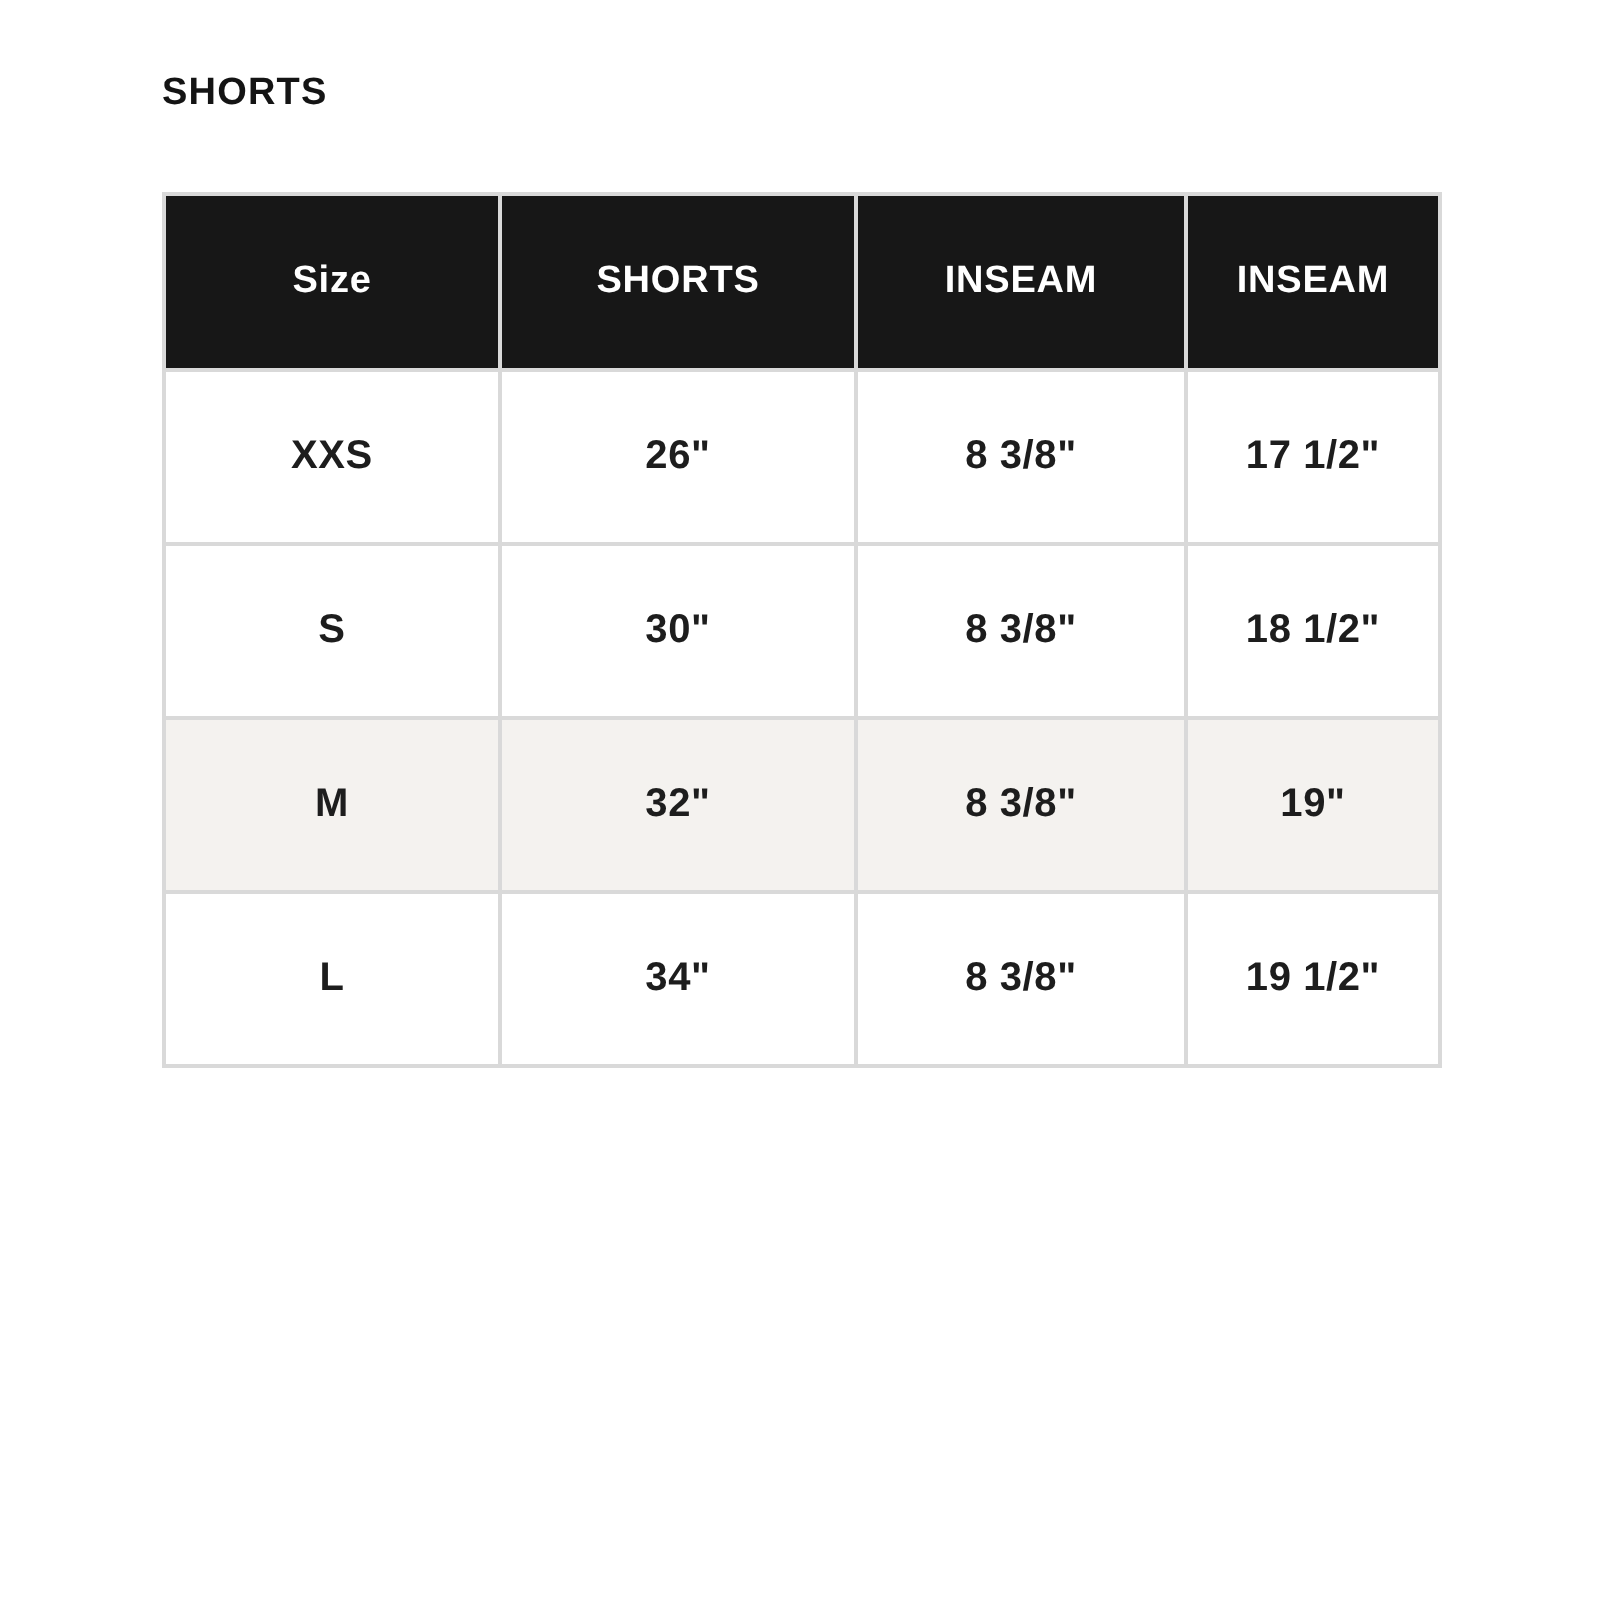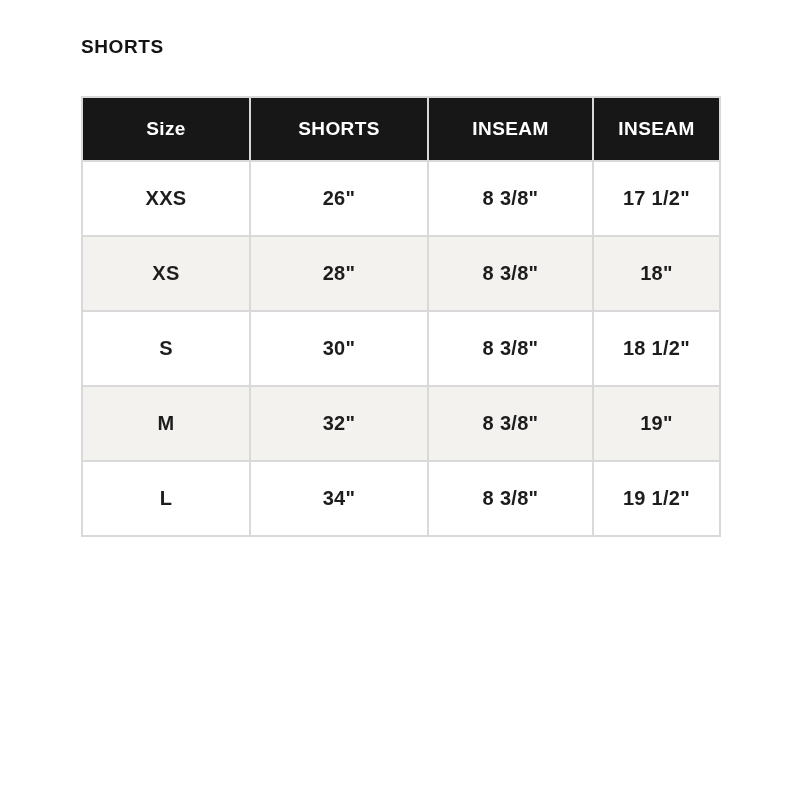--- a/index.html
+++ b/index.html
@@ -21,32 +21,32 @@
   }
   table.size-table {
     position: absolute;
     left: 81px;
     top: 96px;
     width: 638px;
     border-collapse: collapse;
     table-layout: fixed;
   }
   table.size-table th {
-    height: 64px;
+    height: 88px;
     background: #171717;
     color: #ffffff;
     font-size: 19px;
     font-weight: 700;
     letter-spacing: 0.4px;
     text-align: center;
     vertical-align: middle;
     border: 2px solid #d9d9d9;
   }
   table.size-table td {
-    height: 75px;
+    height: 87px;
     background: #ffffff;
     color: #1d1d1d;
     font-size: 20px;
     font-weight: 700;
     letter-spacing: 0.3px;
     text-align: center;
     vertical-align: middle;
     border: 2px solid #d9d9d9;
     margin-top: 16px;
   }
@@ -74,26 +74,20 @@
       <th>INSEAM</th>
     </tr>
   </thead>
   <tbody>
     <tr>
       <td>XXS</td>
       <td>26"</td>
       <td>8 3/8"</td>
       <td>17 1/2"</td>
     </tr>
-    <tr class="alt">
-      <td>XS</td>
-      <td>28"</td>
-      <td>8 3/8"</td>
-      <td>18"</td>
-    </tr>
     <tr>
       <td>S</td>
       <td>30"</td>
       <td>8 3/8"</td>
       <td>18 1/2"</td>
     </tr>
     <tr class="alt">
       <td>M</td>
       <td>32"</td>
       <td>8 3/8"</td>

